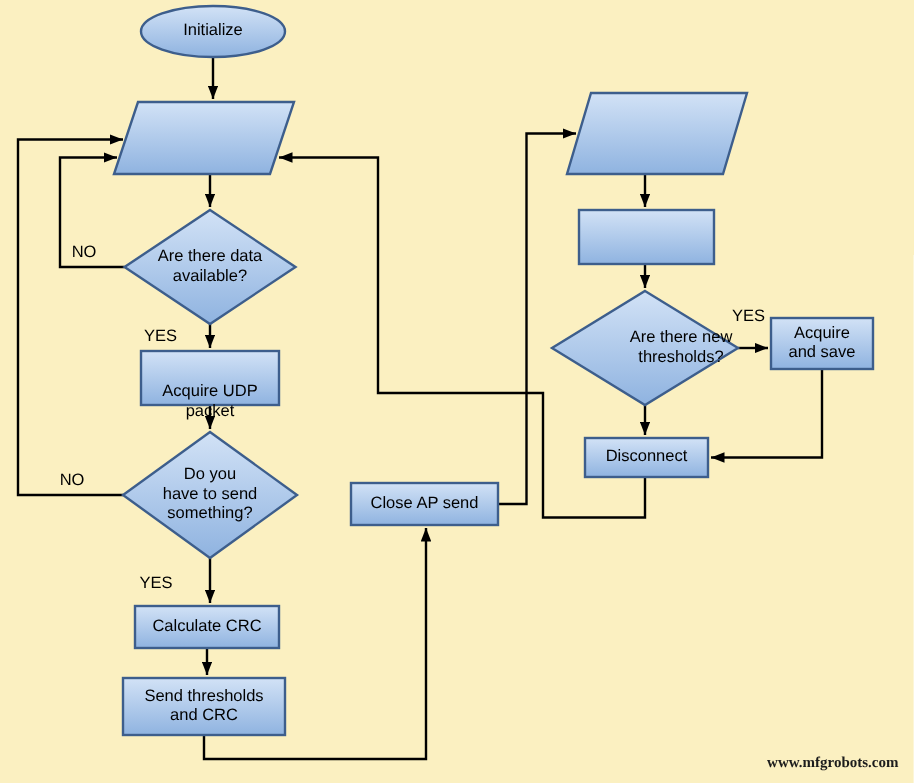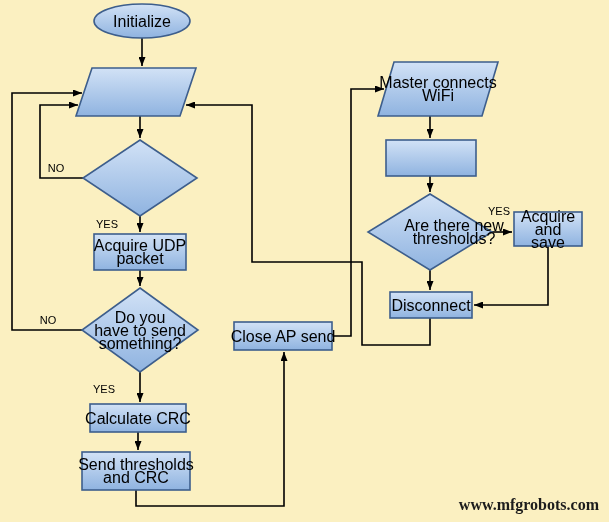--- a/index.html
+++ b/index.html
@@ -7,41 +7,41 @@
     position:relative;
     width:609px;height:522px;
     background:#fbf0c1;
     font-family:"Liberation Sans", sans-serif;
     overflow:hidden;
   }
   .stage svg{position:absolute;left:0;top:0;}
   .node-label{
     position:absolute;
     transform:translate(-50%,-50%);
-    font-size:16px;
+    font-size:11px;
     line-height:13px;
     color:#000;
     text-align:center;
     white-space:pre-line;
     pointer-events:none;
   }
   .edge-label{
     position:absolute;
     transform:translate(-50%,-50%);
     font-size:11px;
     color:#000;
     pointer-events:none;
   }
   .watermark{
     position:absolute;
     right:10px;
     bottom:8px;
     font-family:"Liberation Serif", serif;
     font-weight:bold;
-    font-size:16px;
+    font-size:10px;
     color:#1c1c1c;
   }
 </style>
 </head>
 <body>
 
 <div class="stage">
 
   <svg width="609" height="522" viewBox="0 0 609 522">
     <defs>
@@ -84,31 +84,31 @@
       <rect x="234" y="322" width="98" height="28"></rect>
       <polygon points="394,62 498,62 482,116 378,116"></polygon>
       <rect x="386" y="140" width="90" height="36"></rect>
       <polygon points="430,194 492,232 430,270 368,232"></polygon>
       <rect x="514" y="212" width="68" height="34"></rect>
       <rect x="390" y="292" width="82" height="26"></rect>
     </g>
   </svg>
 
   <div class="node-label" style="left:142px;top:21px">Initialize</div>
-  <div class="node-label" style="left:140px;top:252px">Acquire UDP
+  <div class="node-label" style="left:140px;top:178px">Are there data
+available?</div>
+  <div class="node-label" style="left:140px;top:268px">Acquire UDP
 packet</div>
   <div class="node-label" style="left:140px;top:330px">Do you
 have to send
 something?</div>
   <div class="node-label" style="left:138px;top:418px">Calculate CRC</div>
   <div class="node-label" style="left:136px;top:471px">Send thresholds
 and CRC</div>
   <div class="node-label" style="left:283px;top:336px">Close AP send</div>
-  <div class="node-label" style="left:438px;top:89px">Master connects
-WiFi</div>
   <div class="node-label" style="left:454px;top:232px">Are there new
 thresholds?</div>
   <div class="node-label" style="left:548px;top:229px">Acquire
 and save</div>
   <div class="node-label" style="left:431px;top:305px">Disconnect</div>
 
   <div class="edge-label" style="left:56px;top:168px">NO</div>
   <div class="edge-label" style="left:107px;top:224px">YES</div>
   <div class="edge-label" style="left:48px;top:320px">NO</div>
   <div class="edge-label" style="left:104px;top:389px">YES</div>

